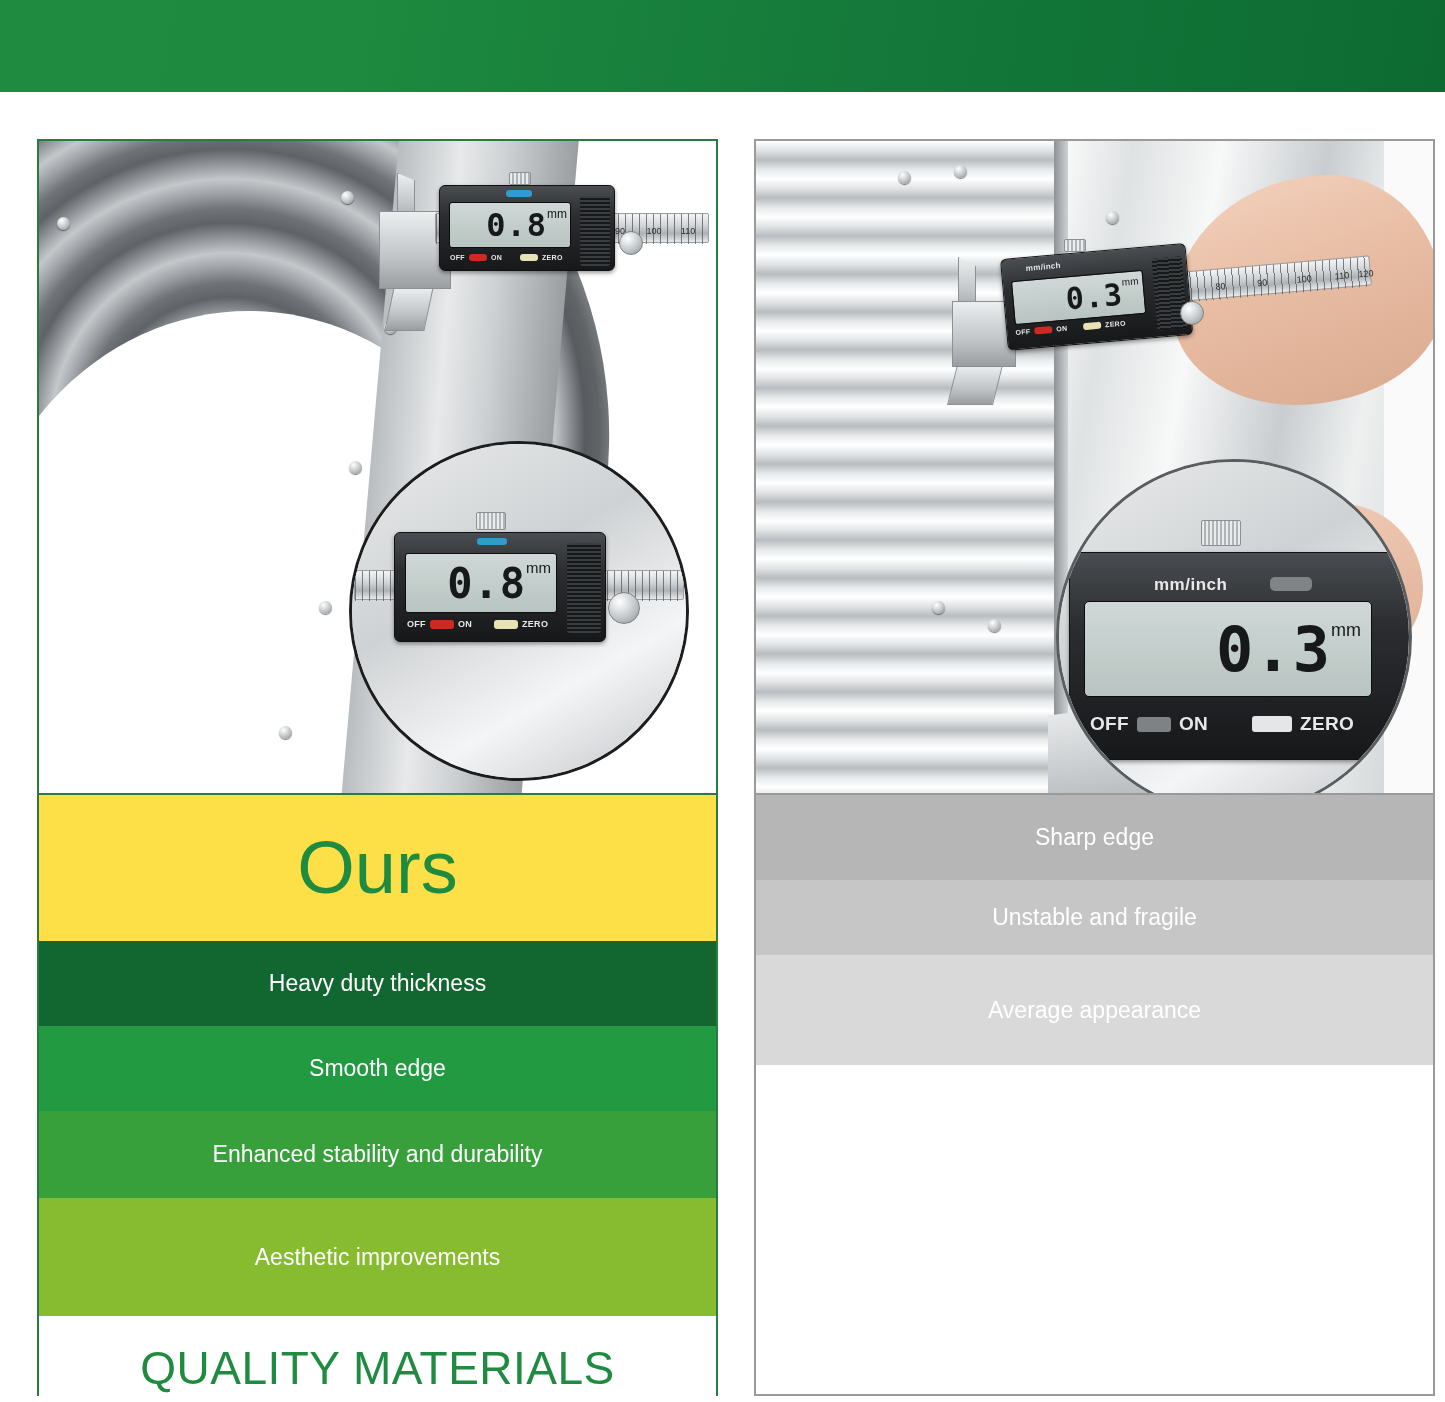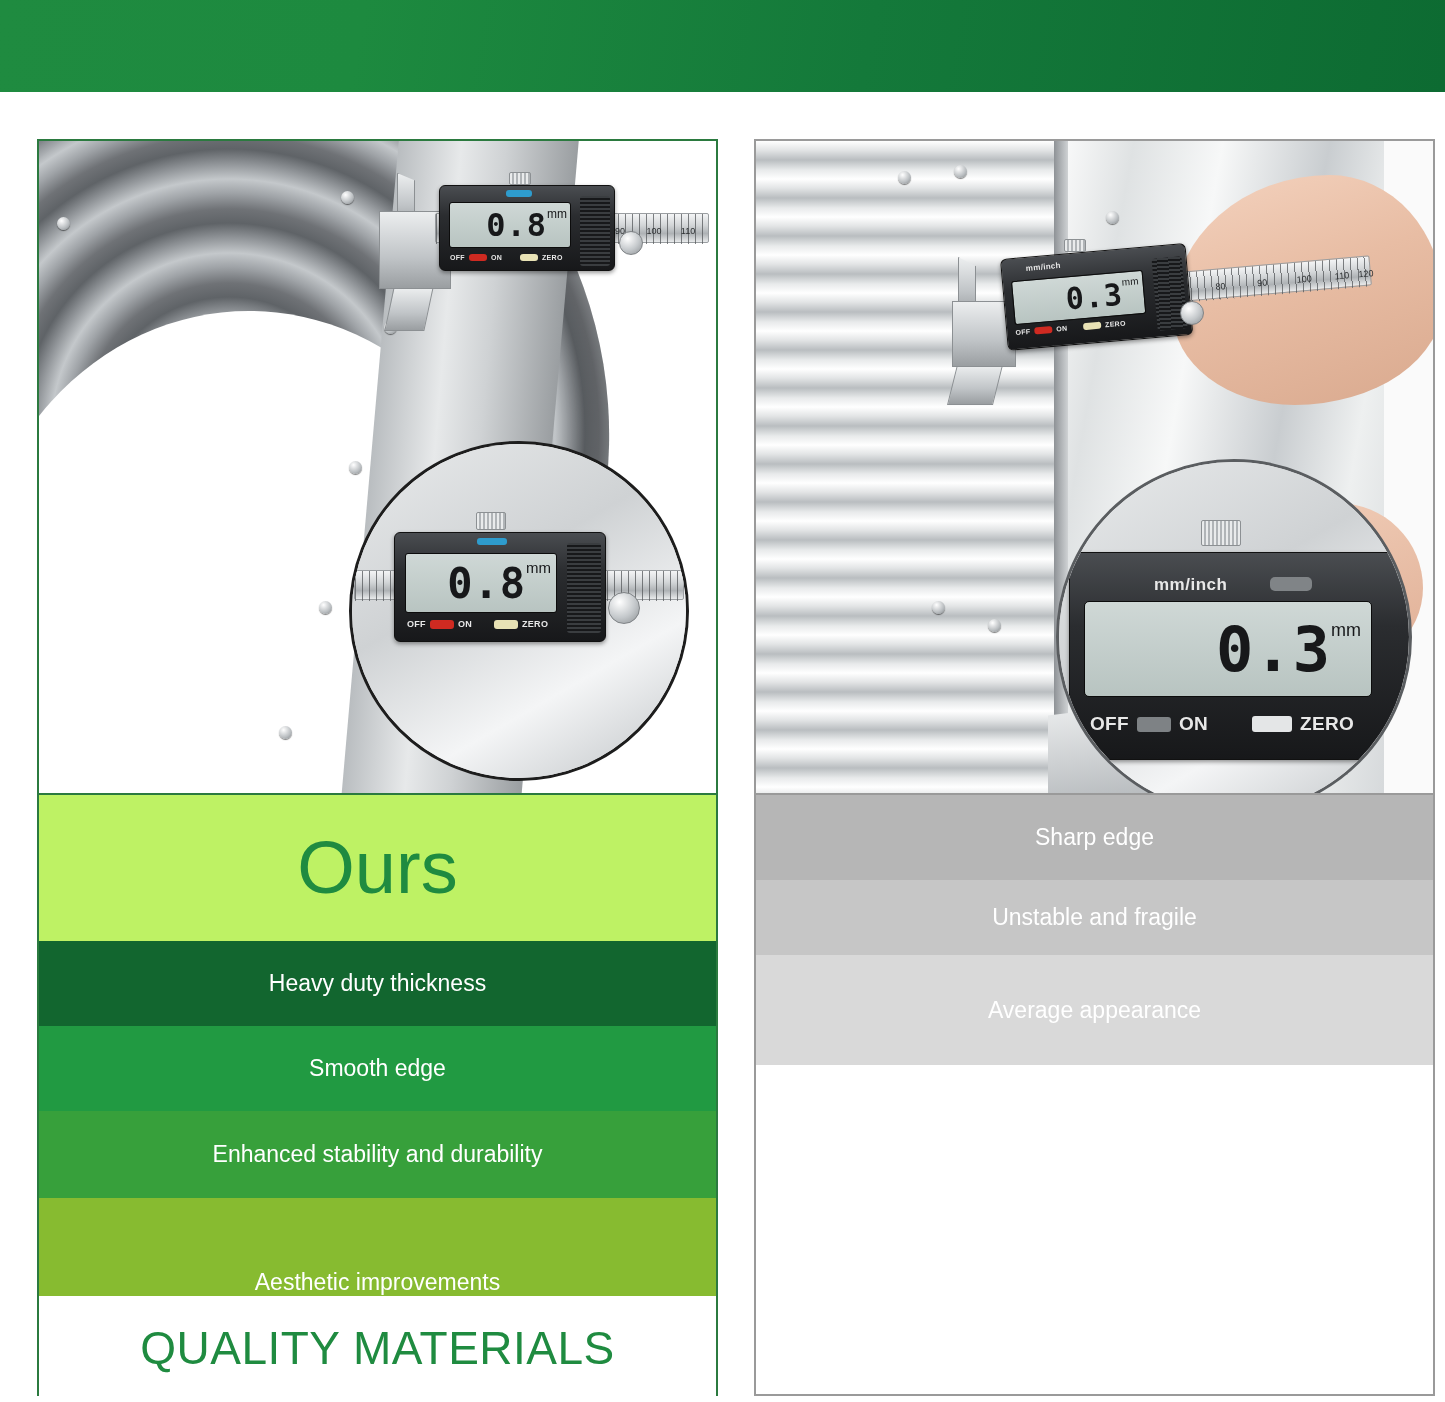--- a/index.html
+++ b/index.html
@@ -174,21 +174,21 @@
     box-shadow:0 2px 6px rgba(0,0,0,.18);
   }
   .vs-text{
     color:#ffffff; font-size:72px; font-weight:700; letter-spacing:-2px;
     font-family:"Liberation Sans", sans-serif; line-height:1;
   }
 
   
   .brandlabel{
     height:146px; display:flex; align-items:center; justify-content:center;
-    background:#bef264;
+    background:#fde047;
   }
   .brandlabel .txt{
     font-size:74px; font-weight:400; letter-spacing:0px; line-height:1;
     font-family:"Liberation Sans", sans-serif;
   }
   .ours .brandlabel .txt  { color:#1f8b40; }
   .others .brandlabel .txt{ color:#565656; }
 
   .bar{
     display:flex; align-items:center; justify-content:center;
@@ -296,21 +296,21 @@
 
     <div class="bar" style="height:85px; background:#12662f;">
       <span>Heavy duty thickness</span>
     </div>
     <div class="bar" style="height:85px; background:#219a42;">
       <span>Smooth edge</span>
     </div>
     <div class="bar" style="height:87px; background:#37a03b;">
       <span>Enhanced stability and durability</span>
     </div>
-    <div class="bar" style="height:98px; background:#87bb30;align-items:flex-end;">
+    <div class="bar" style="height:118px; background:#87bb30;">
       <span>Aesthetic improvements</span>
     </div>
 
     <div class="footline">
       <span class="txt">QUALITY MATERIALS</span>
     </div>
   </div>
 
   <div class="col others">
 

